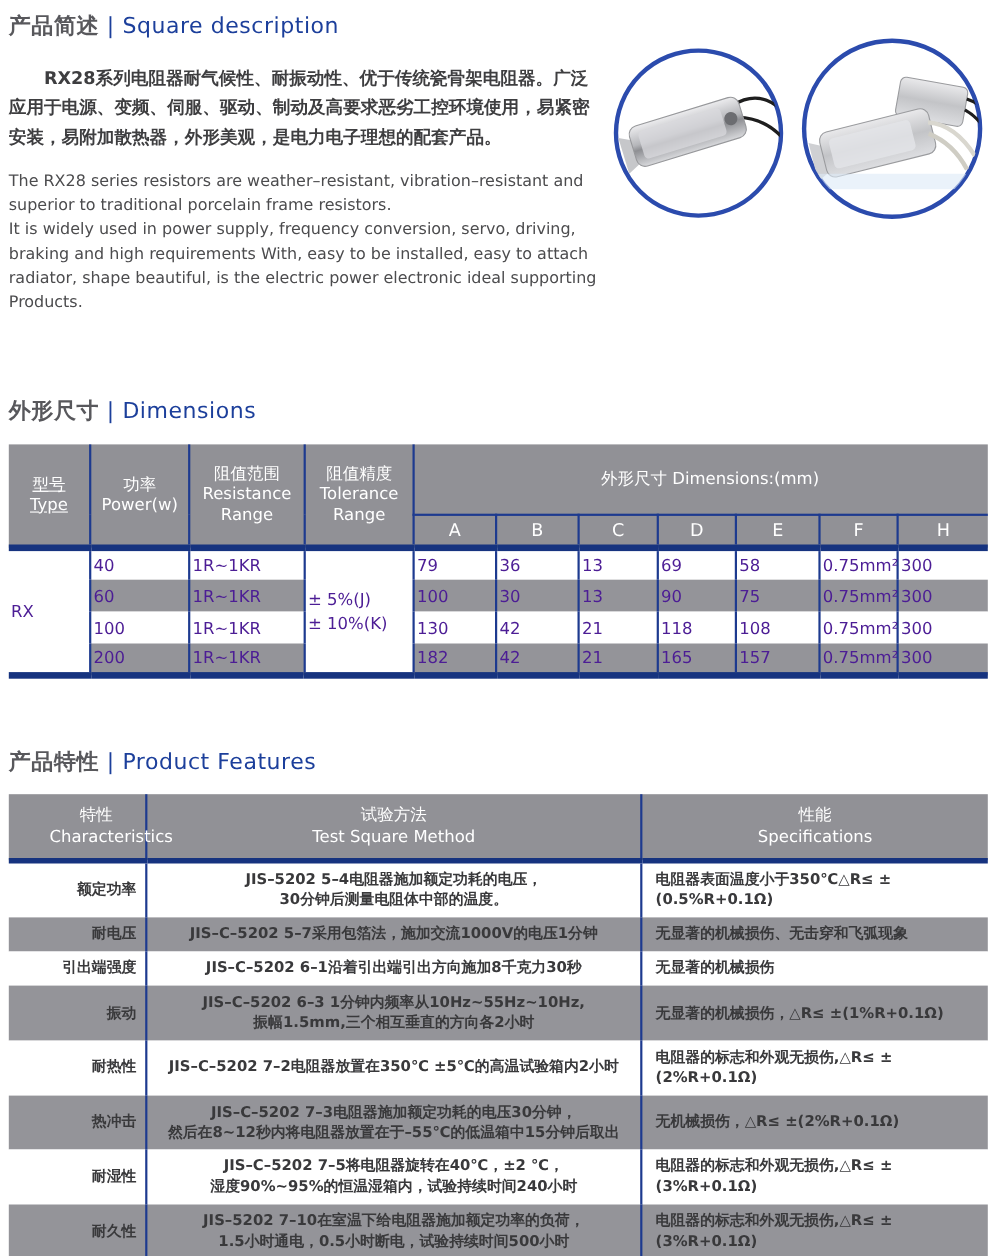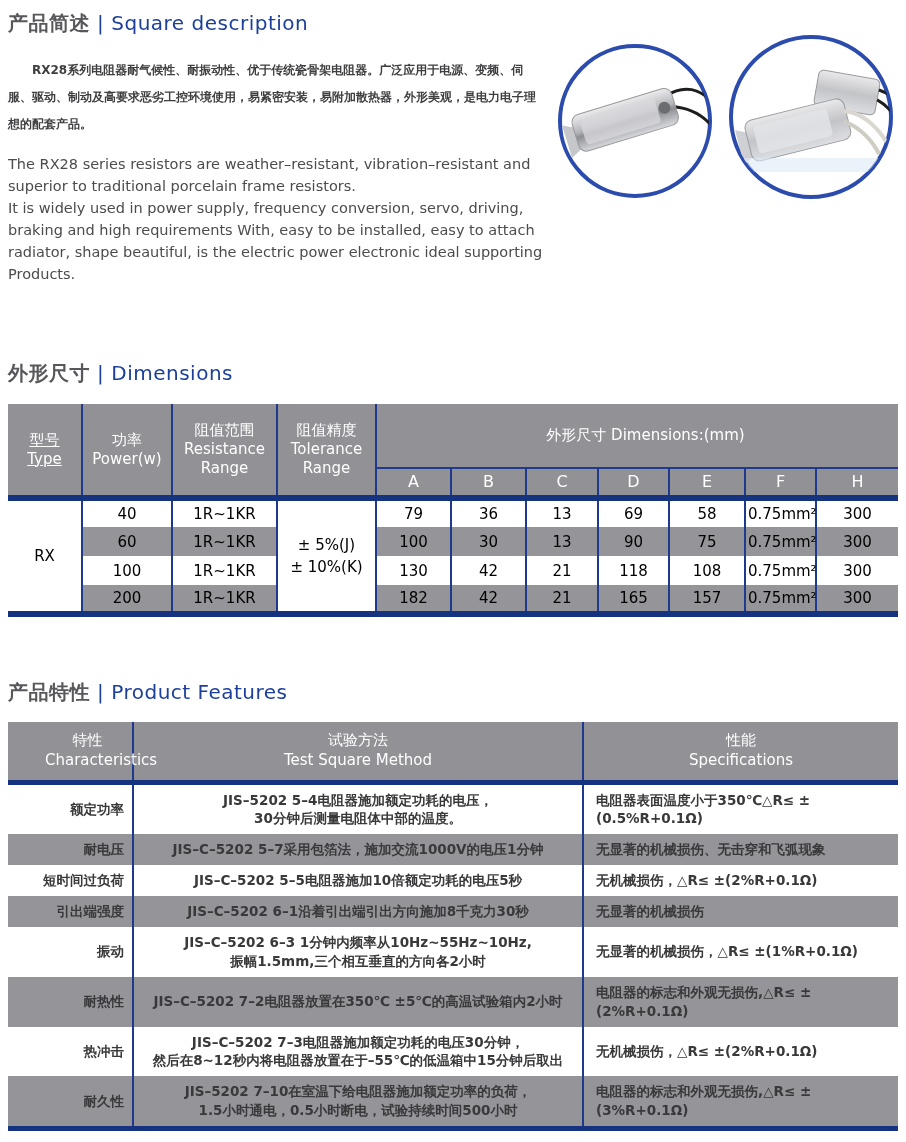--- a/index.html
+++ b/index.html
@@ -18,21 +18,21 @@
     margin: 0; padding: 0; letter-spacing: 0.5px;
   }
   .t-zh { color: #58585c; font-weight: bold; }
   .t-sep { color: #1c3f9b; margin: 0 7px; font-weight: normal; }
   .t-en { color: #1c3f9b; }
 
   
   .top-section { position: relative; height: 302px; padding-top: 10px; }
   .intro-zh {
     width: 534px; margin-top: 20px;
-    font-size: 12px; font-weight: bold; color: #3e3e40;
+    font-size: 16px; font-weight: bold; color: #3e3e40;
     line-height: 27px; text-indent: 2em;
   }
   .intro-en {
     width: 540px; margin-top: 15px;
     font-size: 14.5px; color: #4c4c4e; line-height: 22px;
     white-space: pre-line;
   }
   .photos { position: absolute; top: 40px; right: 0; display: flex; align-items: flex-start; }
   .photo { background: transparent; }
   .photo + .photo { margin-left: 8px; margin-top: -10px; }
@@ -51,21 +51,21 @@
     border-left: 2px solid #1d3a8f; border-right: 2px solid #1d3a8f;
   }
   .dim-table thead tr:first-child th { height: 64px; }
   .dim-table thead th.group-head { height: 34px; border-bottom: 2px solid #1d3a8f; }
   .dim-table thead tr.letters th { height: 28px; font-size: 16px; }
   .dim-table thead tr:first-child > th:first-child { border-left: none; text-decoration: underline; }
   .dim-table thead tr:first-child > th:last-child { border-right: none; padding-left: 18px; }
   .dim-table thead tr.letters th:last-child { border-right: none; }
   .dim-table thead th[rowspan], .dim-table thead tr.letters th { border-bottom: 6px solid #16337f; }
   .dim-table td {
-    text-align: center; font-size: 15px; color: #000000;
+    font-size: 15px; color: #4c1d95;
     height: 29px; padding: 2px 2px;
     border-left: 2px solid #1d3a8f; border-right: 2px solid #1d3a8f;
     background: #ffffff;
   }
   .dim-table tbody tr > td:first-child { border-left: none; }
   .dim-table tbody tr > td:last-child { border-right: none; }
   .dim-table tbody tr:nth-child(even) td { background: #949499; }
   .dim-table td[rowspan] { background: #ffffff !important; white-space: pre-line; line-height: 1.5; }
   .dim-table tbody tr:last-child td, .dim-table tbody td[rowspan] { border-bottom: 6px solid #16337f; }
 
@@ -290,25 +290,20 @@
           <td class="method">JIS–5202 5–4电阻器施加额定功耗的电压，
 30分钟后测量电阻体中部的温度。</td>
           <td class="spec">电阻器表面温度小于350℃△R≤ ±(0.5%R+0.1Ω)</td>
         </tr>
         <tr>
           <td>耐电压</td>
           <td class="method">JIS–C–5202 5–7采用包箔法，施加交流1000V的电压1分钟</td>
           <td class="spec">无显著的机械损伤、无击穿和飞弧现象</td>
         </tr>
         <tr>
-          <td>短时间过负荷</td>
-          <td class="method">JIS–C–5202 5–5电阻器施加10倍额定功耗的电压5秒</td>
-          <td class="spec">无机械损伤，△R≤ ±(2%R+0.1Ω)</td>
-        </tr>
-        <tr>
           <td>引出端强度</td>
           <td class="method">JIS–C–5202 6–1沿着引出端引出方向施加8千克力30秒</td>
           <td class="spec">无显著的机械损伤</td>
         </tr>
         <tr>
           <td>振动</td>
           <td class="method">JIS–C–5202 6–3 1分钟内频率从10Hz~55Hz~10Hz,
 振幅1.5mm,三个相互垂直的方向各2小时</td>
           <td class="spec">无显著的机械损伤，△R≤ ±(1%R+0.1Ω)</td>
         </tr>
@@ -317,20 +312,26 @@
           <td class="method">JIS–C–5202 7–2电阻器放置在350℃ ±5℃的高温试验箱内2小时</td>
           <td class="spec">电阻器的标志和外观无损伤,△R≤ ±(2%R+0.1Ω)</td>
         </tr>
         <tr>
           <td>热冲击</td>
           <td class="method">JIS–C–5202 7–3电阻器施加额定功耗的电压30分钟，
 然后在8~12秒内将电阻器放置在于–55℃的低温箱中15分钟后取出</td>
           <td class="spec">无机械损伤，△R≤ ±(2%R+0.1Ω)</td>
         </tr>
         <tr>
+          <td>耐湿性</td>
+          <td class="method">JIS–C–5202 7–5将电阻器旋转在40℃，±2 ℃，
+湿度90%~95%的恒温湿箱内，试验持续时间240小时</td>
+          <td class="spec">电阻器的标志和外观无损伤,△R≤ ±(3%R+0.1Ω)</td>
+        </tr>
+        <tr>
           <td>耐久性</td>
           <td class="method">JIS–5202 7–10在室温下给电阻器施加额定功率的负荷，
 1.5小时通电，0.5小时断电，试验持续时间500小时</td>
           <td class="spec">电阻器的标志和外观无损伤,△R≤ ±(3%R+0.1Ω)</td>
         </tr>
 
       </tbody>
     </table>
   </div>
 

